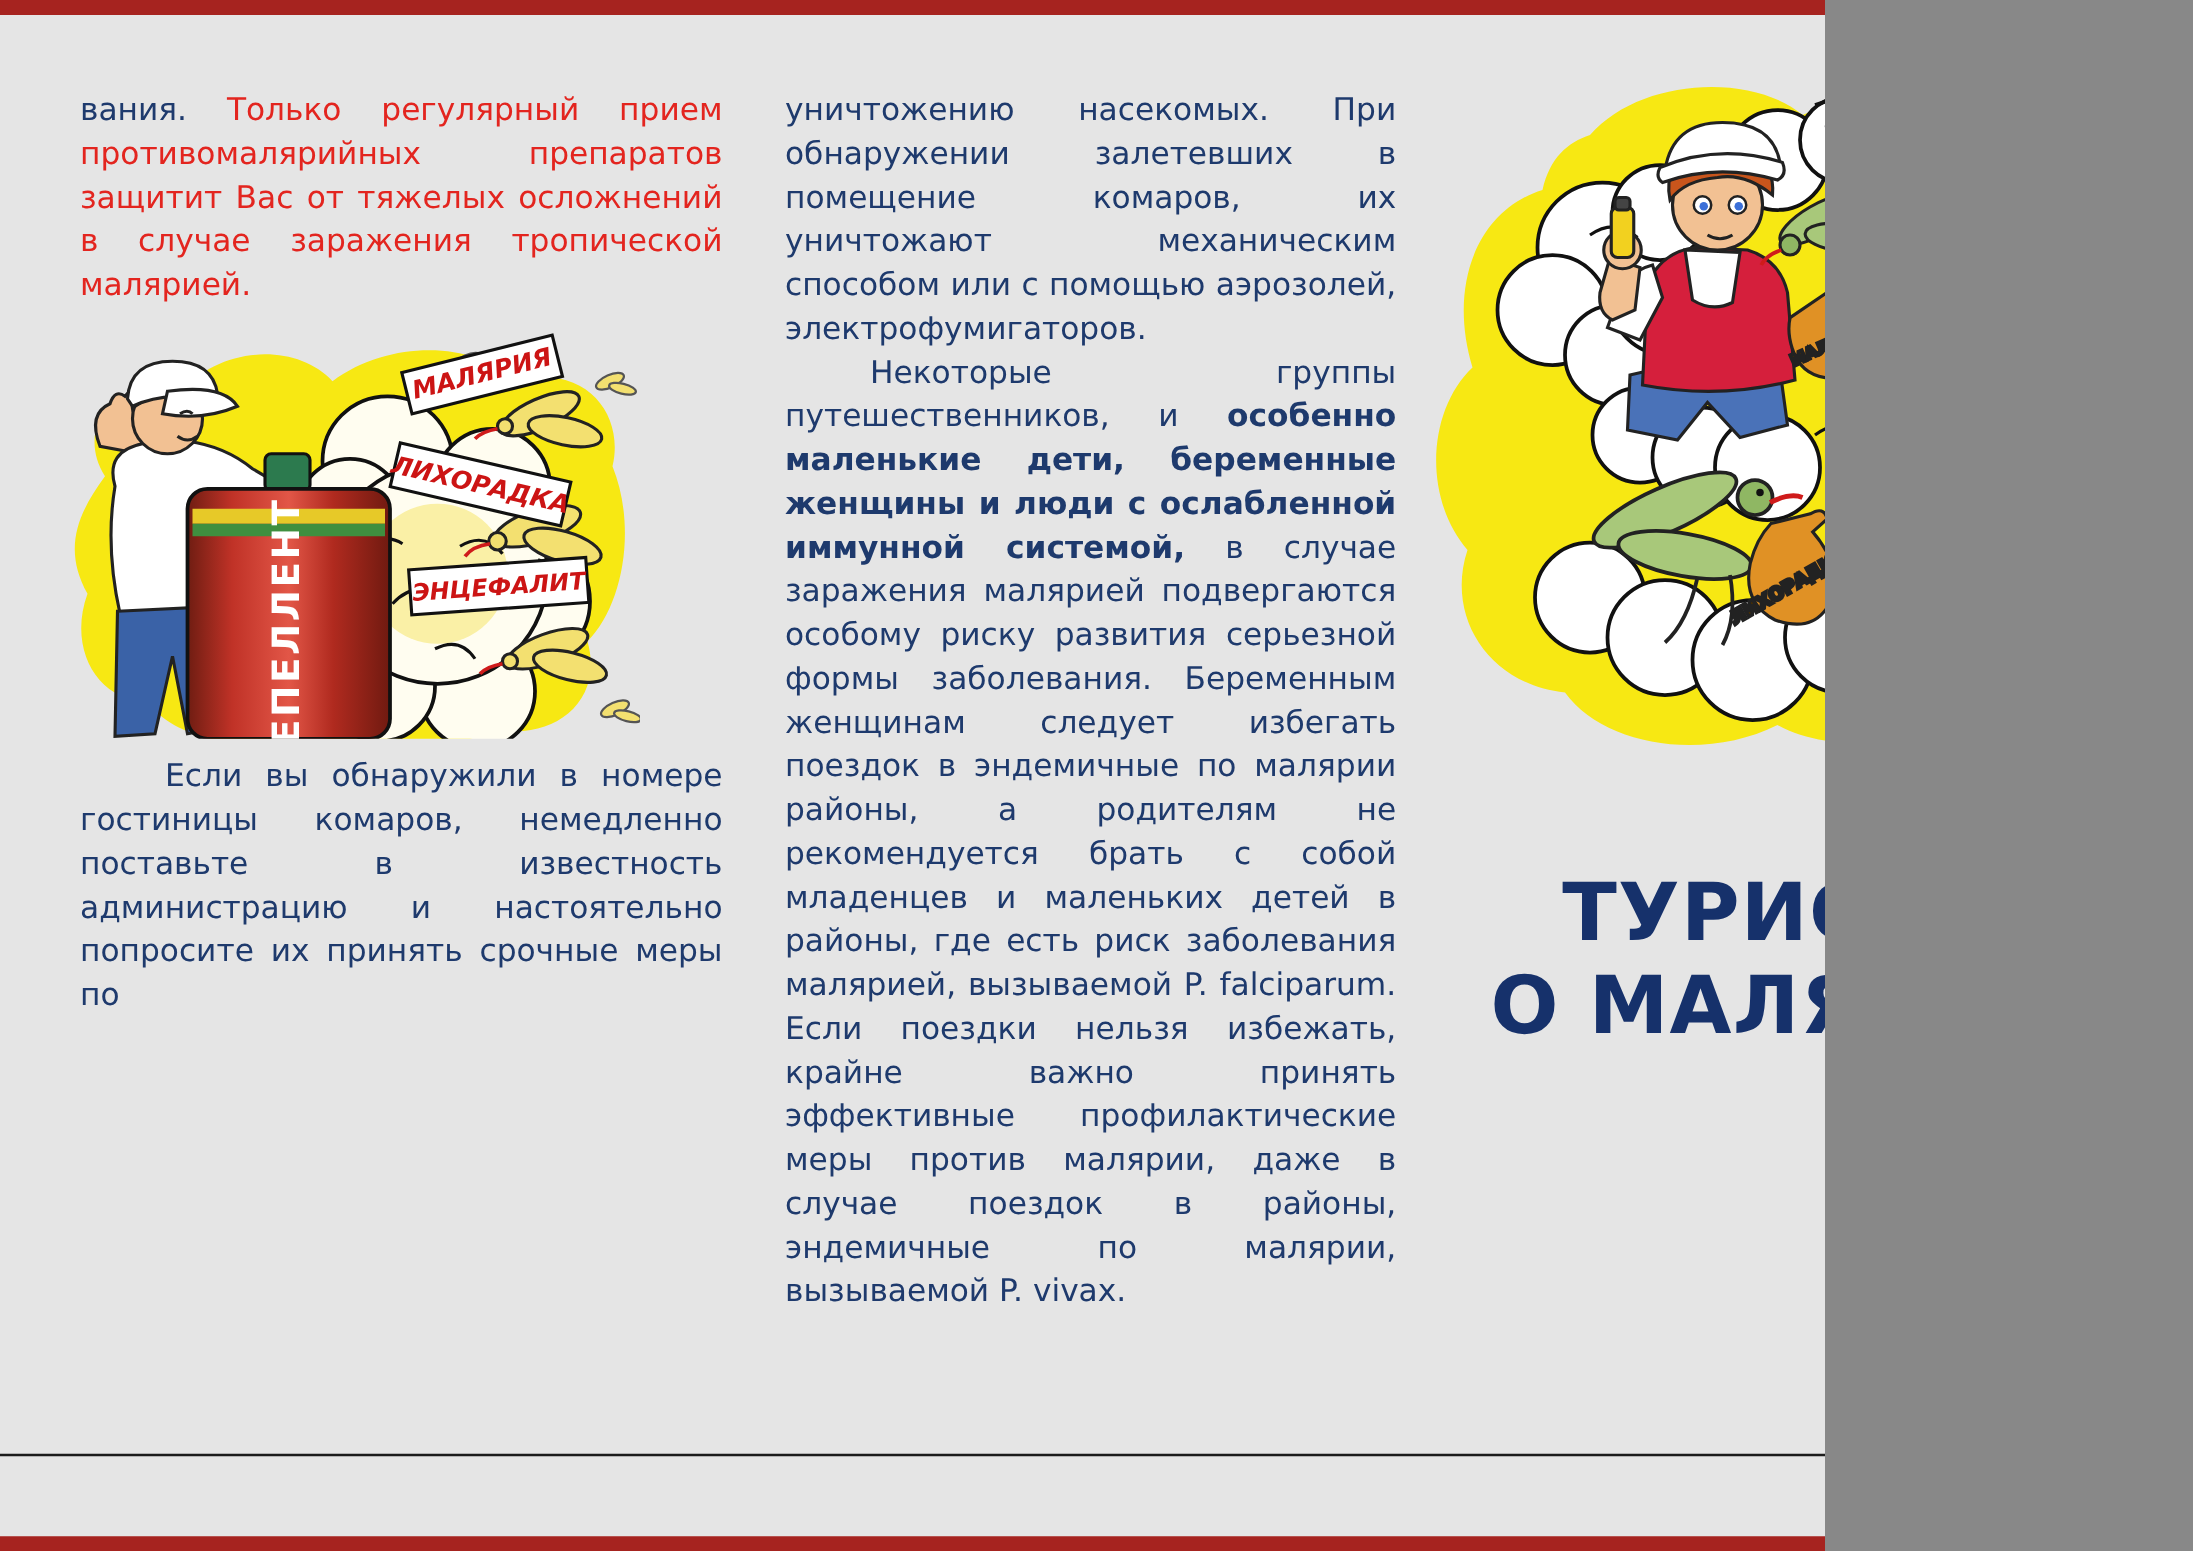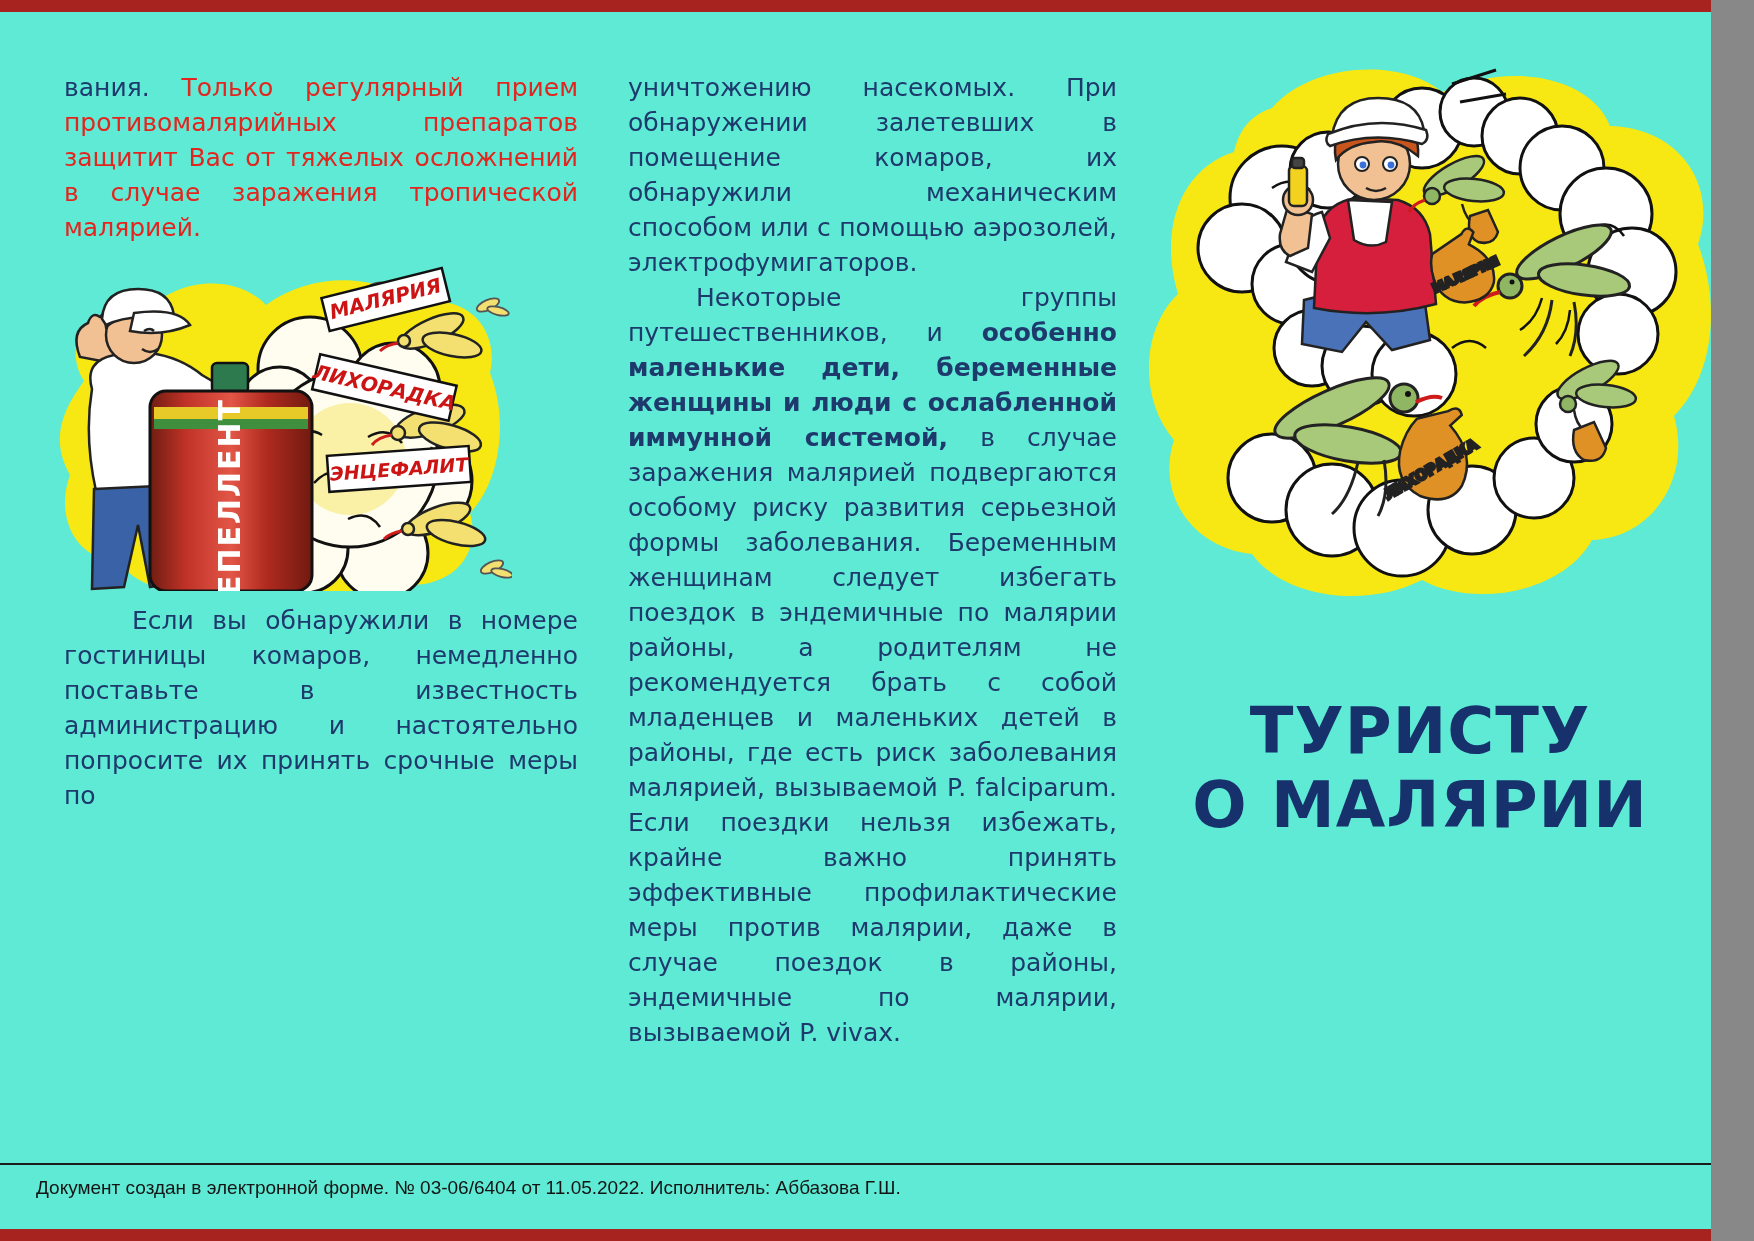--- a/index.html
+++ b/index.html
@@ -1,17 +1,17 @@
 <!DOCTYPE html>
 <html lang="ru"><head>
 <meta charset="utf-8">
 <style>
   html,body{margin:0;padding:0;background:#888;}
   .page{
-    position:relative;width:1711px;height:1241px;background:#5eead4;
+    position:relative;width:1460px;height:1241px;background:#e5e5e5;
     overflow:hidden;font-family:"DejaVu Sans",sans-serif;
   }
   .bar{position:absolute;left:0;width:100%;height:12px;background:#a6231f;}
   .bar.top{top:0;} .bar.bottom{bottom:0;}
   .col{position:absolute;color:#1e3a6d;font-size:25px;line-height:35px;text-align:justify;}
   .col1{left:64px;top:70px;width:514px;}
   .col2{left:628px;top:70px;width:489px;}
   .col3{left:1122px;top:48px;width:596px;text-align:center;}
   p{margin:0;}
   .indent{text-indent:68px;}
@@ -138,21 +138,21 @@
             <text x="347" y="215" text-anchor="middle" font-size="19" font-weight="bold" font-style="italic" fill="#cc1414">ЭНЦЕФАЛИТ</text>
           </g>
         </g>
       </svg>
     </div>
 
     <p class="indent cont mt12"><span>Если вы обнаружили в номере гостиницы комаров, немедленно поставьте в известность администрацию и настоятельно попросите их принять срочные меры по</span></p>
   </div>
 
   <div class="col col2">
-    <p>уничтожению насекомых. При обнаружении залетевших в помещение комаров, их обнаружили механическим способом или с помощью аэрозолей, электрофумигаторов.</p>
+    <p>уничтожению насекомых. При обнаружении залетевших в помещение комаров, их уничтожают механическим способом или с помощью аэрозолей, электрофумигаторов.</p>
     <p class="indent"><span>Некоторые группы путешественников, и </span><b>особенно маленькие дети, беременные женщины и люди с ослабленной иммунной системой,</b><span> в случае заражения малярией подвергаются особому риску развития серьезной формы заболевания. Беременным женщинам следует избегать поездок в эндемичные по малярии районы, а родителям не рекомендуется брать с собой младенцев и маленьких детей в районы, где есть риск заболевания малярией, вызываемой P. falciparum. Если поездки нельзя избежать, крайне важно принять эффективные профилактические меры против малярии, даже в случае поездок в районы, эндемичные по малярии, вызываемой P. vivax.</span></p>
 
   </div>
 
   <div class="col col3">
     <svg width="596" height="565" viewBox="0 0 596 565">
       <path fill="#f7e813" d="M150,60 C190,14 280,10 320,44 C390,12 470,30 488,78 C560,80 596,140 576,196 C600,260 590,330 552,368 C570,430 530,490 470,492 C440,546 350,560 300,532 C240,562 160,548 130,506 C70,500 34,446 52,392 C16,350 20,280 56,246 C36,180 60,120 112,104 C118,78 132,66 150,60 Z"></path>
 
       <g stroke="#111" stroke-width="3" fill="#ffffff">
         <circle cx="160" cy="150" r="52"></circle>
@@ -254,16 +254,15 @@
         <path fill="#e09125" d="M452,382 l20,-8 l12,26 q-4,16 -22,12 q-14,-8 -10,-30 z"></path>
       </g>
     </svg>
     <div class="title">
       <div>ТУРИСТУ</div>
       <div>О МАЛЯРИИ</div>
     </div>
   </div>
 
   <div class="rule"></div>
-  <div class="docfoot l1">Документ создан в электронной форме. № 03-06/6404 от 11.05.2022. Исполнитель: Аббазова Г.Ш.</div>
 
   <div class="bar bottom"></div>
 </div>
 
 </body></html>

